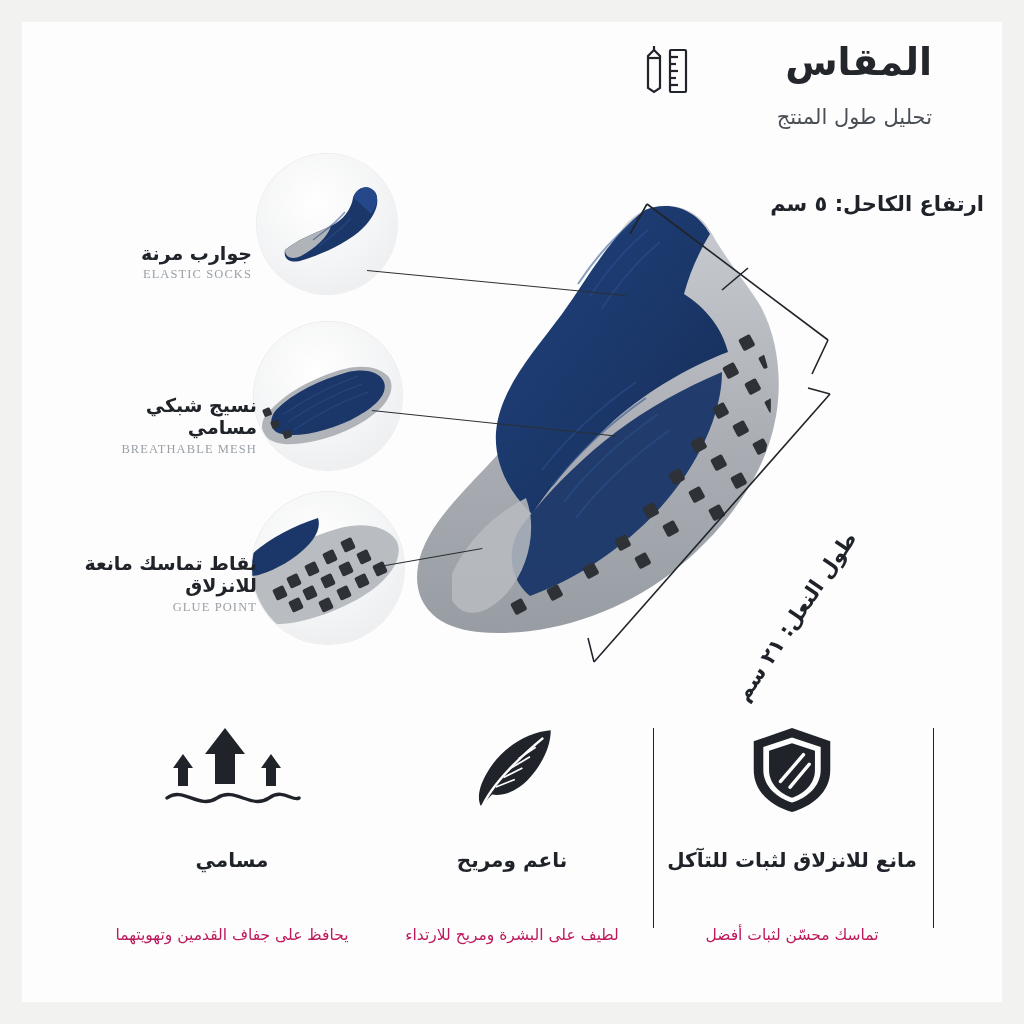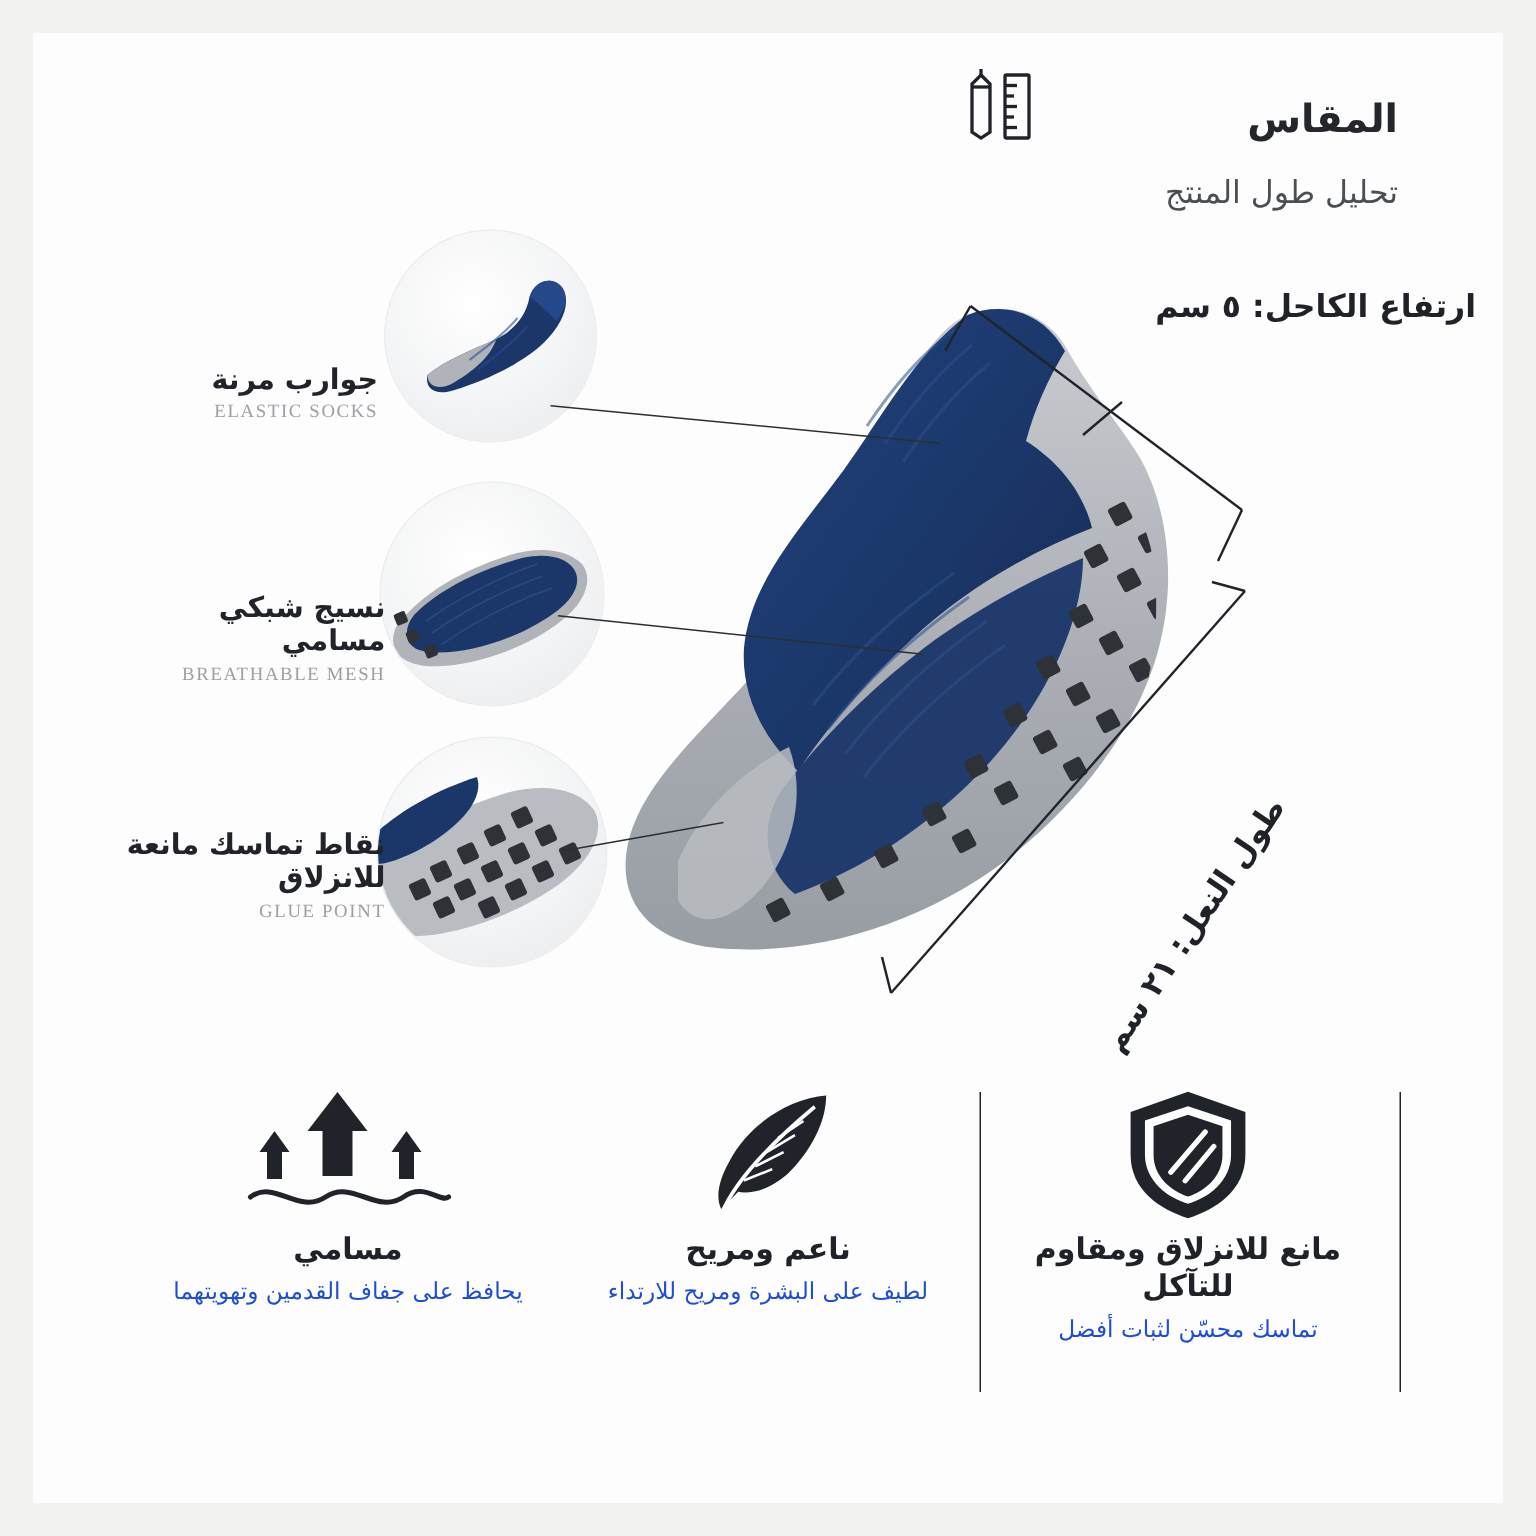--- a/index.html
+++ b/index.html
@@ -10,23 +10,22 @@
     overflow:hidden;
   }
   .canvas{
     position:absolute;left:22px;top:22px;width:980px;height:980px;
     background:#fdfdfd;
   }
 
   
   .header{position:absolute;top:20px;right:70px;text-align:right;}
   .title{
-    font-size:26px;font-weight:bold;color:#23262b;letter-spacing:0px;
+    font-size:38px;font-weight:bold;color:#23262b;letter-spacing:0px;
     line-height:1.1;
-    margin-top:24px;
   }
   .subtitle{
     font-size:21px;color:#4a4f56;margin-top:21px;font-weight:normal;
   }
   .ruler-icon{
     position:absolute;top:22px;right:300px;width:62px;height:52px;
   }
 
   
   .sock-wrap{position:absolute;left:0;top:0;width:980px;height:980px;pointer-events:none;}
@@ -58,28 +57,28 @@
   }
   .dim-v{ transform:rotate(-56deg); transform-origin:right center; }
 
   
   .features{
     position:absolute;left:70px;right:70px;bottom:28px;height:250px;
     display:flex;flex-direction:row-reverse;align-items:flex-start;justify-content:space-between;
   }
   .feature{
     flex:1 1 0;display:flex;flex-direction:column;align-items:center;text-align:center;
-    position:relative;padding:0 8px;
+    position:relative;padding:0 8px;gap:28px;
   }
   .feature:not(:first-child)::after{
     content:"";position:absolute;right:-2px;top:4px;width:1px;height:200px;background:#20242a;
   }
   .feat-icon{height:92px;display:flex;align-items:center;justify-content:center;}
   .feat-title{font-size:20px;font-weight:bold;color:#1f2329;line-height:1.25;margin-top:4px;}
-  .feat-desc{font-size:15.5px;color:#1d4ed8;line-height:1.45;margin-top:5px;}
+  .feat-desc{font-size:15.5px;color:#be185d;line-height:1.45;margin-top:23px;}
 </style>
 </head>
 <body>
 
 <div class="canvas">
 
   <div class="ruler-icon">
     <svg viewBox="0 0 62 52" width="62" height="52">
       <g stroke="#20242a" stroke-width="2.2" fill="none">
         <rect x="30" y="6" width="16" height="42" rx="1"></rect>
@@ -325,19 +324,19 @@
         <svg viewBox="0 0 92 96" width="88" height="92">
           <path d="M46 4 L86 18 V 48 C 86 72, 66 86, 46 92 C 26 86, 6 72, 6 48 V 18 Z" fill="#20242a"></path>
           <path d="M46 14 L76 24 V 48 C 76 66, 60 78, 46 82 C 32 78, 16 66, 16 48 V 24 Z" fill="#fdfdfd"></path>
           <path d="M46 20 L70 28 V 48 C 70 63, 58 73, 46 77 C 34 73, 22 63, 22 48 V 28 Z" fill="#20242a"></path>
           <g stroke="#fdfdfd" stroke-width="3.6" stroke-linecap="round">
             <line x1="34" y1="60" x2="58" y2="32"></line>
             <line x1="44" y1="66" x2="64" y2="42"></line>
           </g>
         </svg>
       </div>
-      <div class="feat-title">مانع للانزلاق ومقاوم للتآكل</div>
+      <div class="feat-title">مانع للانزلاق لثبات للتآكل</div>
       <div class="feat-desc">تماسك محسّن لثبات أفضل</div>
     </div>
 
   </div>
 
 </div>
 
 </body></html>

